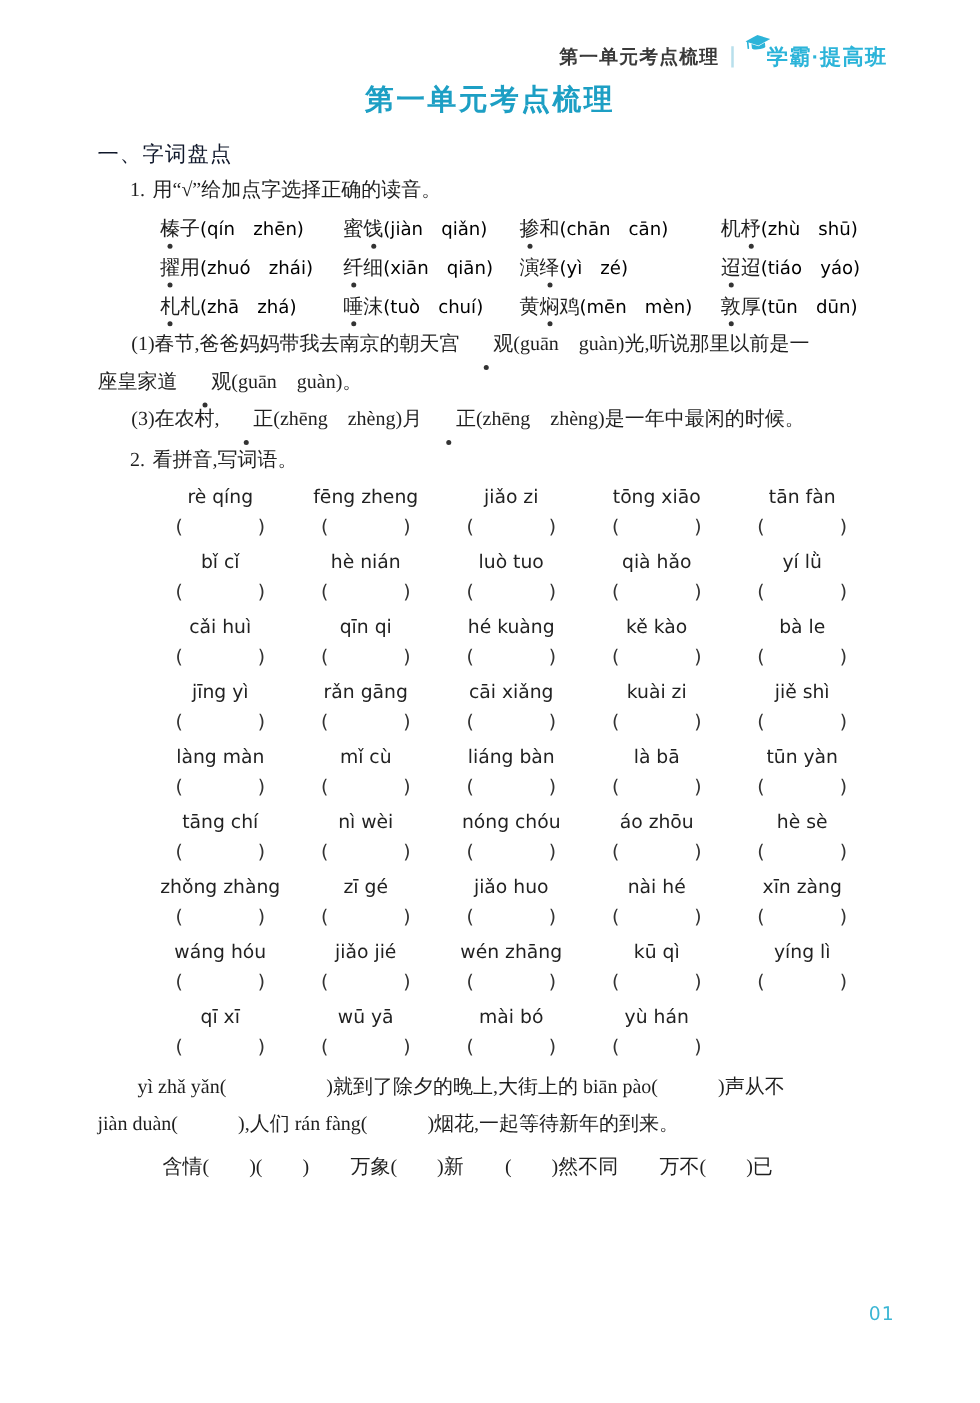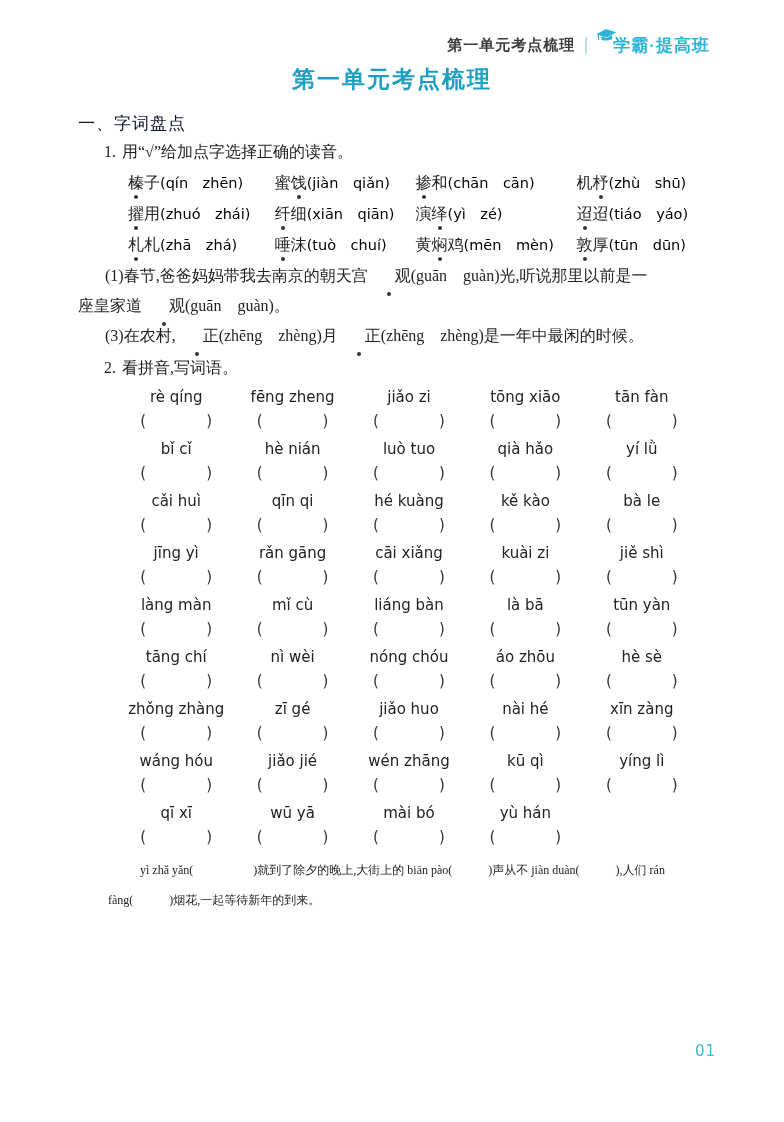--- a/index.html
+++ b/index.html
@@ -42,21 +42,21 @@
   
   .sentences{width:572px;}
   .sentence{font-size:16px;line-height:30px;text-indent:27px;}
   
   .py-grid{margin:6px 0 0 40px;width:582px;font-family:"DejaVu Sans","Liberation Sans",sans-serif;}
   .py-row{display:grid;grid-template-columns:repeat(5,20%);margin-bottom:2px;}
   .py-cell{text-align:center;}
   .py-label{font-size:15px;color:#222;height:24px;line-height:24px;white-space:nowrap;}
   .py-blank{font-size:15px;color:#333;height:26px;line-height:24px;white-space:nowrap;}
   .q2-paragraph{
-    margin-left:30px;width:570px;font-size:12px;line-height:30px;text-indent:32px;margin-top:4px;
+    width:570px;font-size:16px;line-height:30px;text-indent:32px;margin-top:4px;
   }
   
   .q3-items{margin:8px 0 0 52px;display:flex;gap:33px;font-size:16px;white-space:nowrap;}
   .page-number{
     position:absolute;right:68px;top:1042px;color:#3bb6d4;font-size:15px;
     font-family:"DejaVu Sans","Liberation Sans",sans-serif;letter-spacing:1px;
   }
 </style>
 </head>
 <body>
@@ -312,18 +312,24 @@
             <div class="py-label">yù hán</div>
             <div class="py-blank">(　　　　)</div>
           </div>
           <div class="py-cell"></div>
         </div>
       </div>
 
     <div class="q2-paragraph">yì zhǎ yǎn(　　　　　)就到了除夕的晚上,大街上的 biān pào(　　　)声从不 jiàn duàn(　　　),人们 rán fàng(　　　)烟花,一起等待新年的到来。</div>
 
 
+    <div class="q3-items">
+        <span class="q3-item">含情(　　)(　　)</span>
+        <span class="q3-item">万象(　　)新</span>
+        <span class="q3-item">(　　)然不同</span>
+        <span class="q3-item">万不(　　)已</span>
+      </div>
 
   </div>
 
   <div class="page-number">01</div>
 
 </div>
 
 </body></html>

